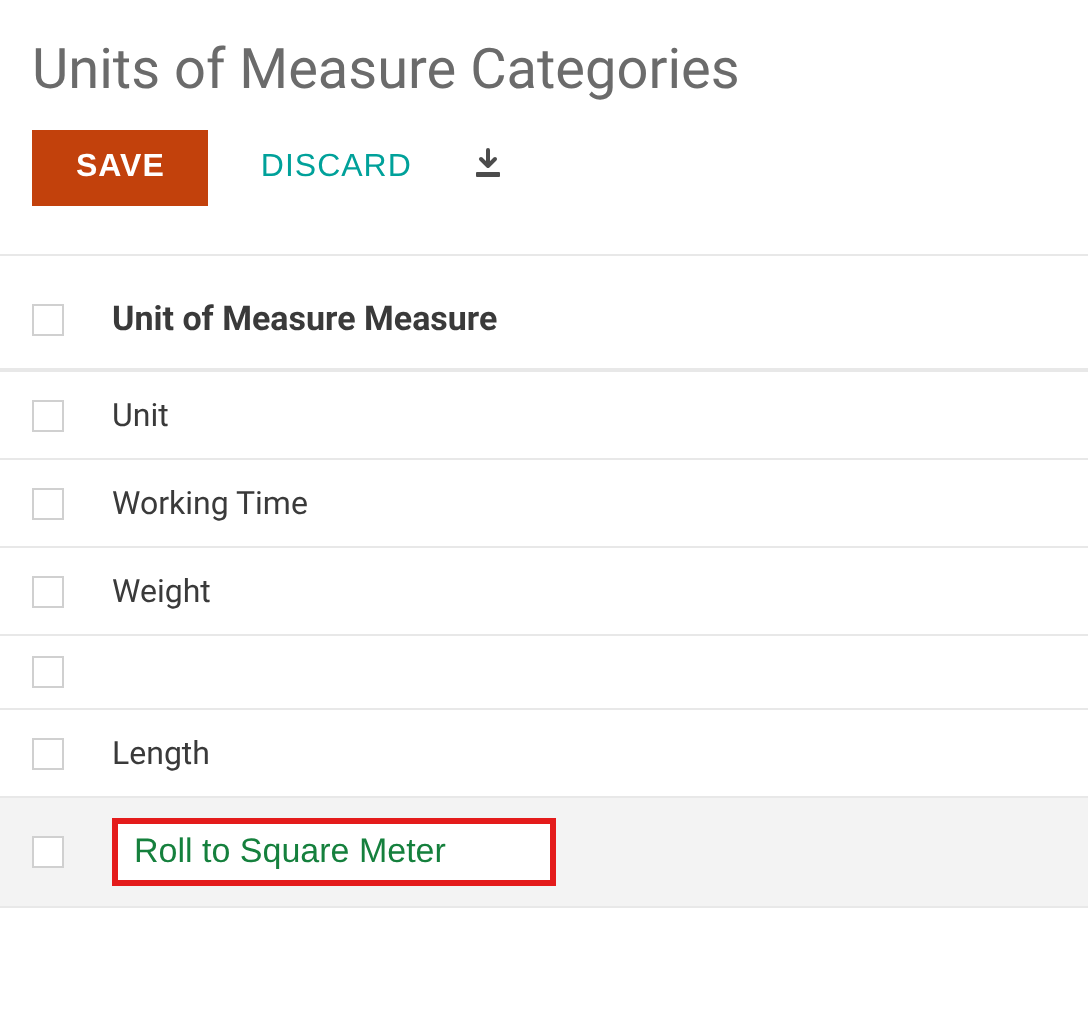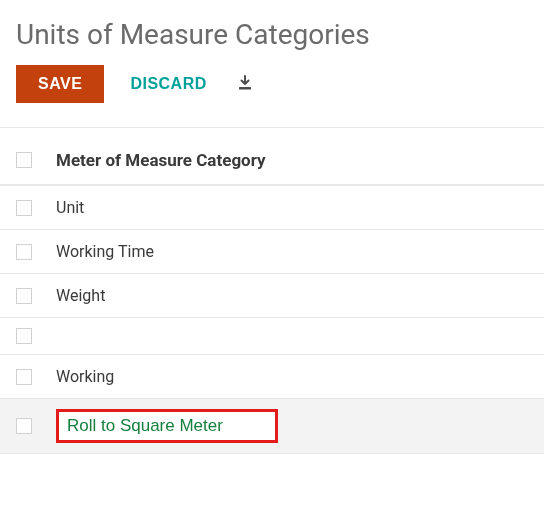--- a/index.html
+++ b/index.html
@@ -32,21 +32,21 @@
       font-size: 16px;
       font-weight: 700;
       letter-spacing: 0.5px;
       cursor: pointer;
     }
     .btn-discard {
       background: none;
       border: none;
       color: #00a19a;
       font-size: 16px;
-      font-weight: 700;
+      font-weight: 400;
       letter-spacing: 0.5px;
       cursor: pointer;
       padding: 10px 4px;
     }
     .import-icon {
       color: #4c4c4c;
       font-size: 18px;
       cursor: pointer;
       padding: 4px;
     }
@@ -127,21 +127,21 @@
       </svg>
     </span>
   </div>
 
   <hr class="divider">
 
   <div class="table-header">
     <div class="cb-cell">
       <span class="cb"></span>
     </div>
-    <div class="col-label">Meter of Measure Category</div>
+    <div class="col-label">Unit of Measure Measure</div>
   </div>
 
   <div class="table-body">
     <div class="table-row">
       <div class="cb-cell">
           <span class="cb"></span>
         </div>
       <div class="row-label">Unit</div>
     </div>
     <div class="table-row">
@@ -158,21 +158,21 @@
     </div>
     <div class="table-row">
       <div class="cb-cell">
           <span class="cb"></span>
         </div>
     </div>
     <div class="table-row">
       <div class="cb-cell">
           <span class="cb"></span>
         </div>
-      <div class="row-label">Working</div>
+      <div class="row-label">Length</div>
     </div>
     <div class="table-row editing-row">
       <div class="cb-cell">
           <span class="cb"></span>
         </div>
       <div class="editing-input-wrap">
         <input type="text" class="editing-input" value="Roll to Square Meter" style="">
       </div>
     </div>
   </div>

